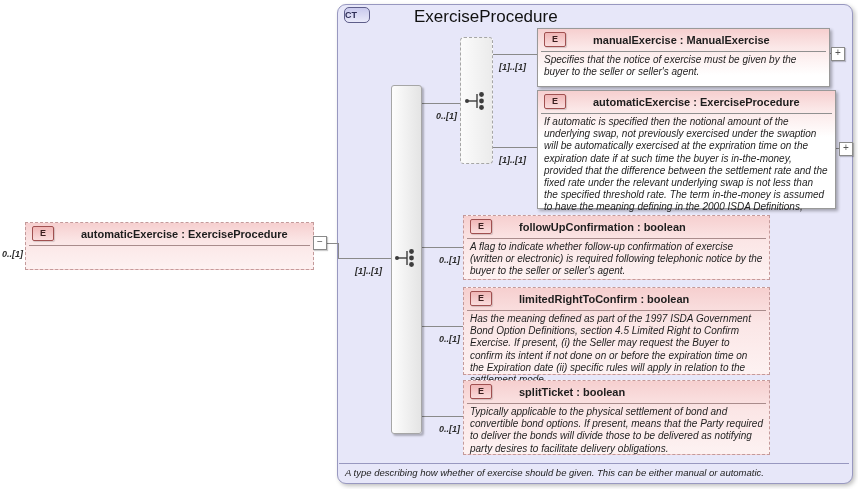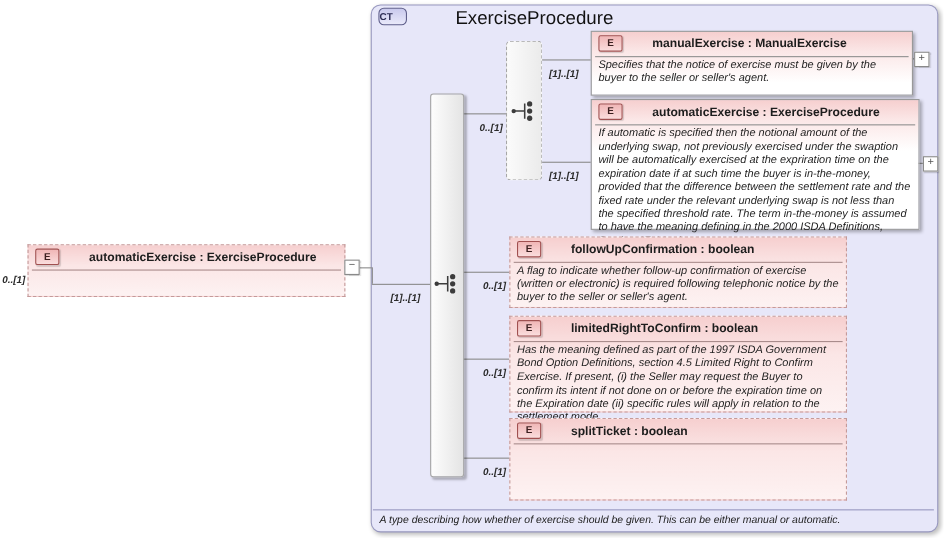--- a/index.html
+++ b/index.html
@@ -160,15 +160,16 @@
     <div class="esep"></div>
     <div class="edesc">Has the meaning defined as part of the 1997 ISDA Government Bond Option Definitions, section 4.5 Limited Right to Confirm Exercise. If present, (i) the Seller may request the Buyer to confirm its intent if not done on or before the expiration time on the Expiration date (ii) specific rules will apply in relation to the settlement mode.</div>
   </div>
 
   <div class="ebox" style="left:463px;top:380px;width:305px;height:73px;">
     <div class="ehead">
       <div class="ebadge">E</div>
       <div class="ename">splitTicket : boolean</div>
     </div>
     <div class="esep"></div>
+    <div class="edesc">Typically applicable to the physical settlement of bond and convertible bond options. If present, means that the Party required to deliver the bonds will divide those to be delivered as notifying party desires to facilitate delivery obligations.</div>
   </div>
 
 </div>
 
 </body></html>

